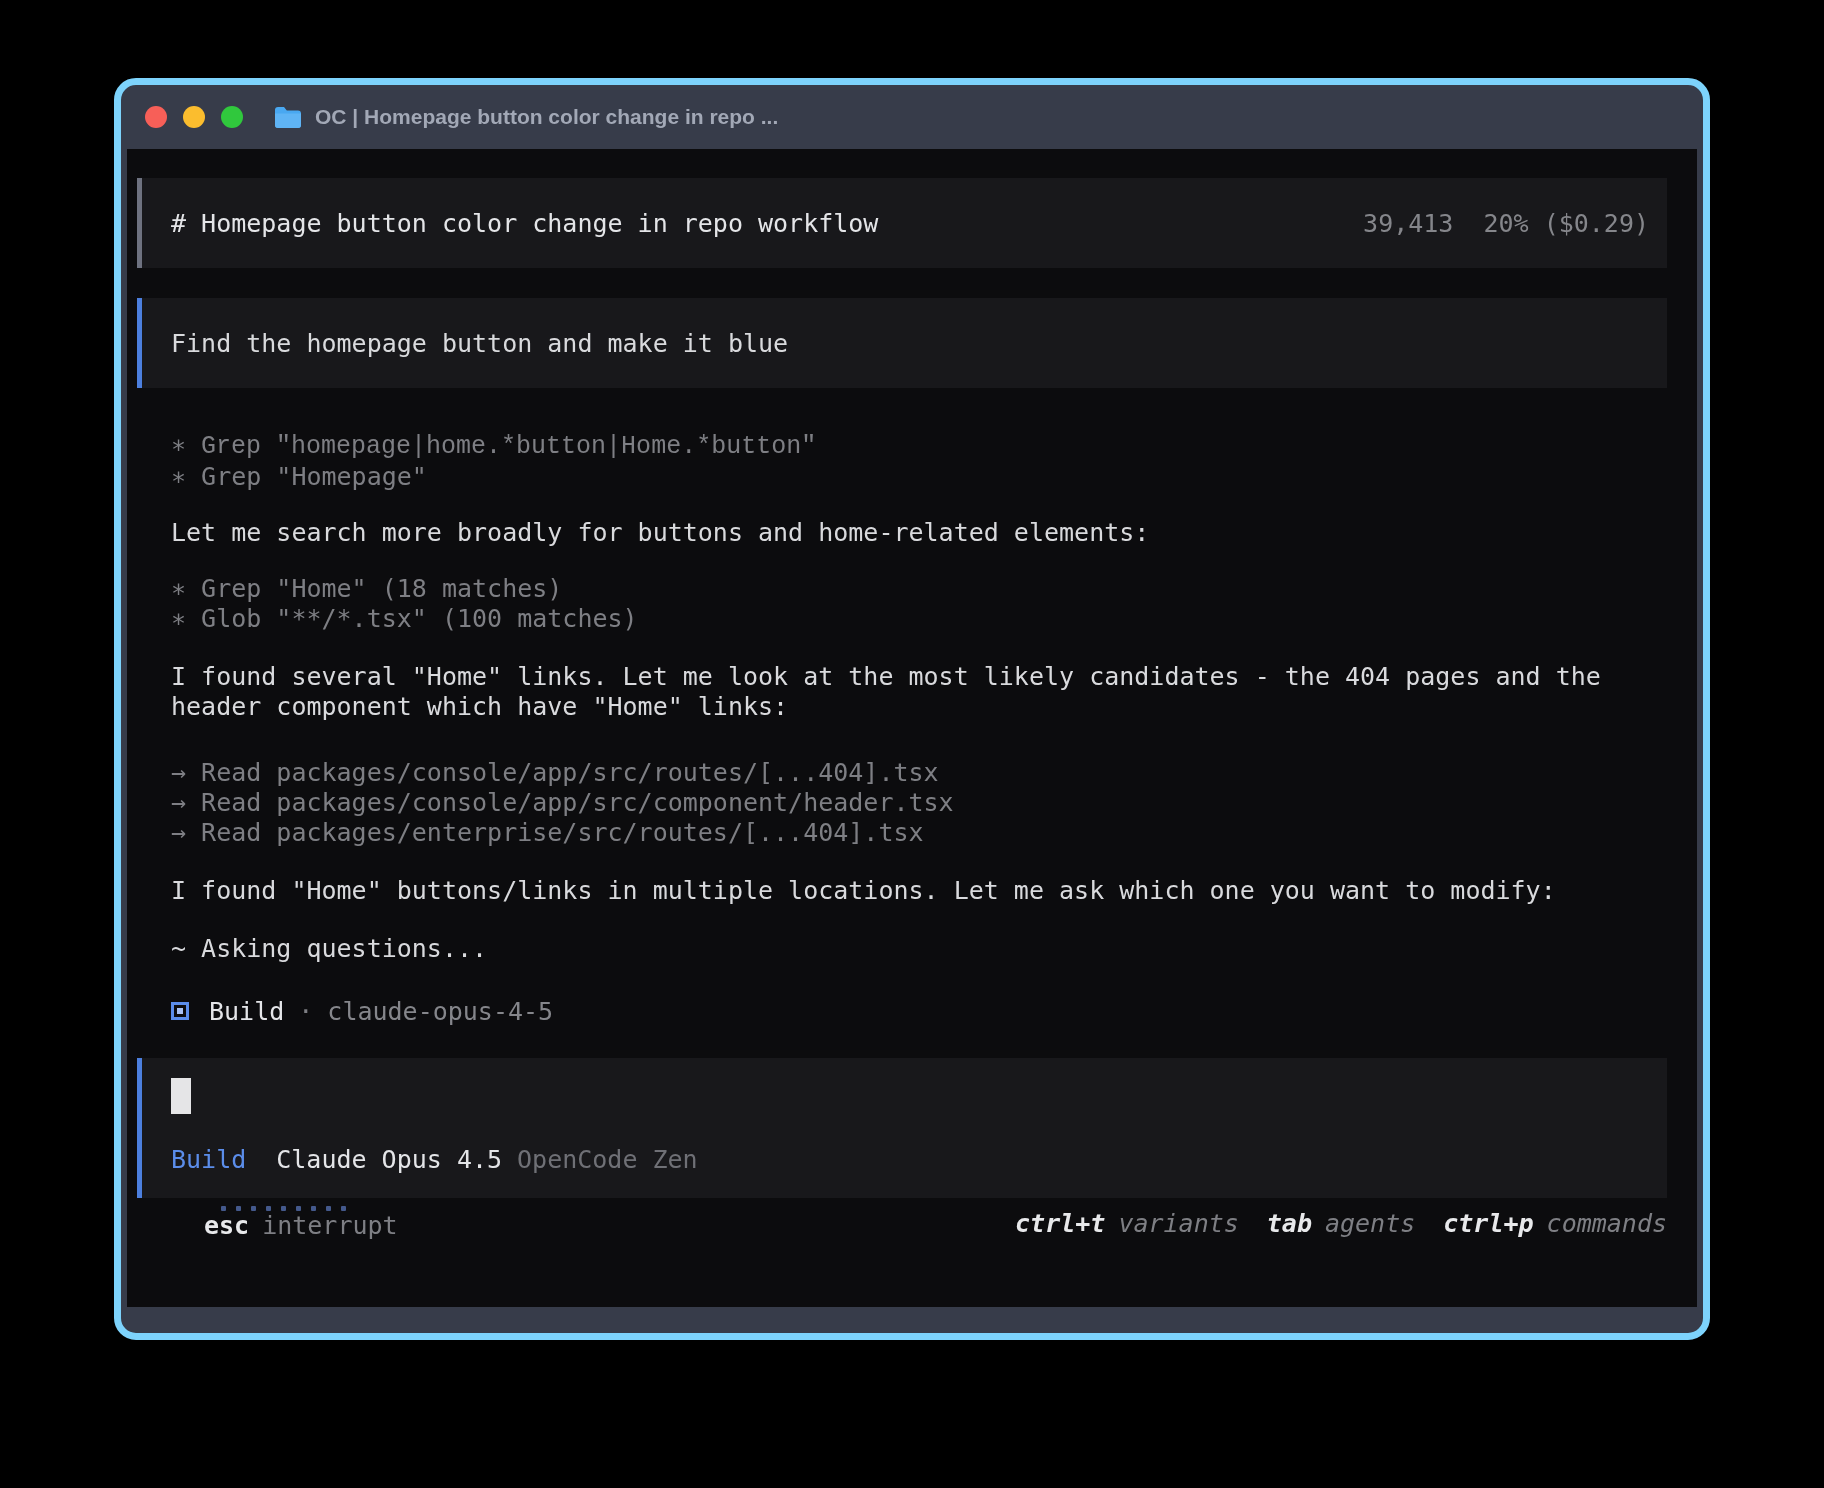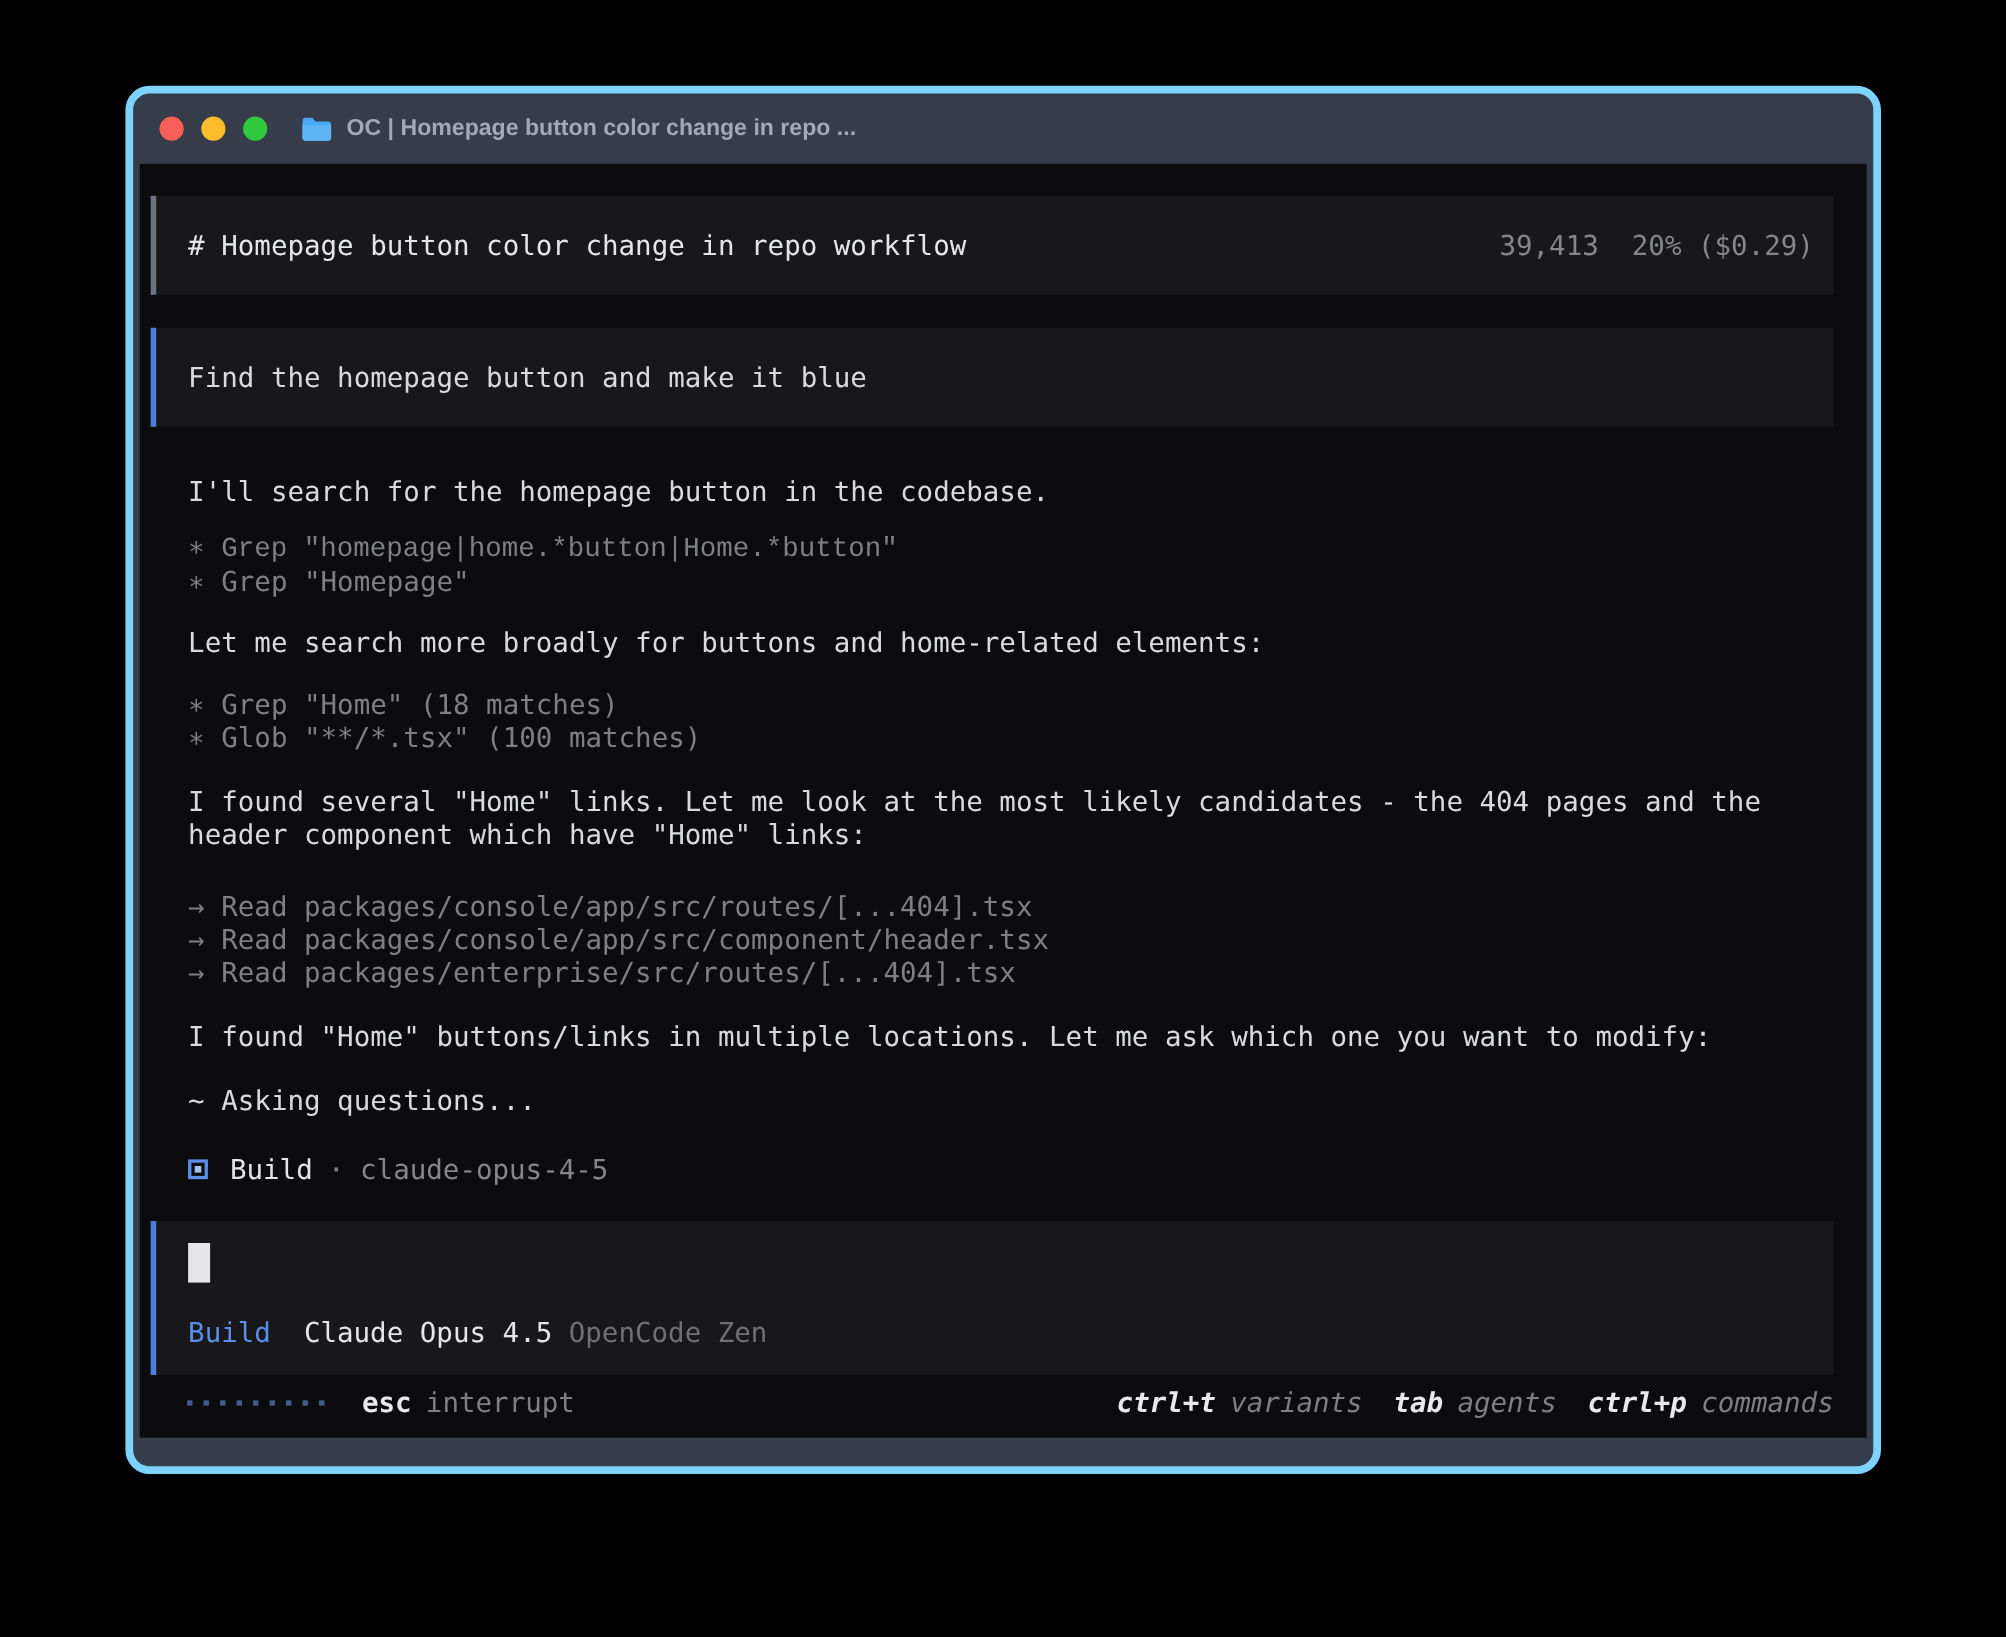--- a/index.html
+++ b/index.html
@@ -58,21 +58,21 @@
     margin-top:32px; height:140px; background:#18181b; border-left:5px solid #4c7fde;
     padding:20px 0 23px 29px; display:flex; flex-direction:column; justify-content:space-between;
   }
   .cursor-block { width:20px; height:36px; background:#e5e5e7; }
   .model-row { display:flex; align-items:baseline; font-size:25px; line-height:30px; }
   .model-agent { color:#5b8dea; }
   .model-name { color:#e4e5e8; margin-left:30px; }
   .model-provider { color:#6f7076; margin-left:15px; }
 
   .footer { margin-top:10px; height:30px; display:flex; align-items:center; justify-content:space-between; font-size:25px; }
-  .footer-left { display:flex; align-items:center; margin-left:33px; }
+  .footer-left { display:flex; align-items:center; margin-left:33px;flex-direction:column; }
   .dots { display:flex; gap:10px; align-items:center; }
   .dot { width:5px; height:5px; background:#44598c; border-radius:1px; }
   .hint { display:flex; align-items:baseline; }
   .hint .key { color:#e8e9eb; font-weight:bold; }
   .hint .lbl { color:#7e7f84; margin-left:13px; }
   .footer-left .hint { margin-left:34px; }
   .footer-right { display:flex;font-style:italic; }
   .footer-right .hint { margin-left:28px; }
 </style>
 </head>
@@ -105,21 +105,20 @@
         <span class="header-stats">
           <span>39,413</span>
           <span>20% ($0.29)</span>
         </span>
       </div>
 
       <div class="panel user-panel">
         <span>Find the homepage button and make it blue</span>
       </div>
 
-      <div class="line">I'll search for the homepage button in the codebase.</div>
 
       <div class="line tool mt22">∗ Grep "homepage|home.*button|Home.*button"</div>
       <div class="line tool">∗ Grep "Homepage"</div>
 
       <div class="line mt26">Let me search more broadly for buttons and home-related elements:</div>
 
       <div class="line tool mt26">∗ Grep "Home" (18 matches)</div>
       <div class="line tool">∗ Glob "**/*.tsx" (100 matches)</div>
 
       <div class="line mt28">I found several "Home" links. Let me look at the most likely candidates - the 404 pages and the header component which have "Home" links:</div>

